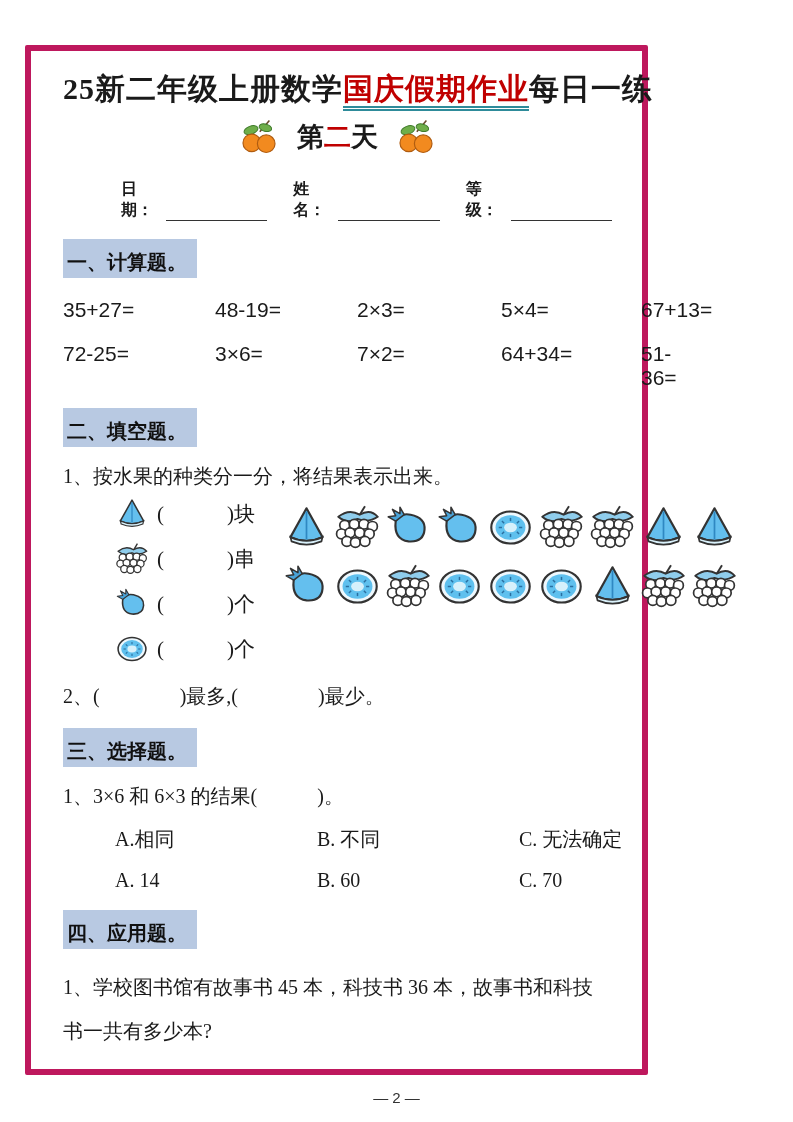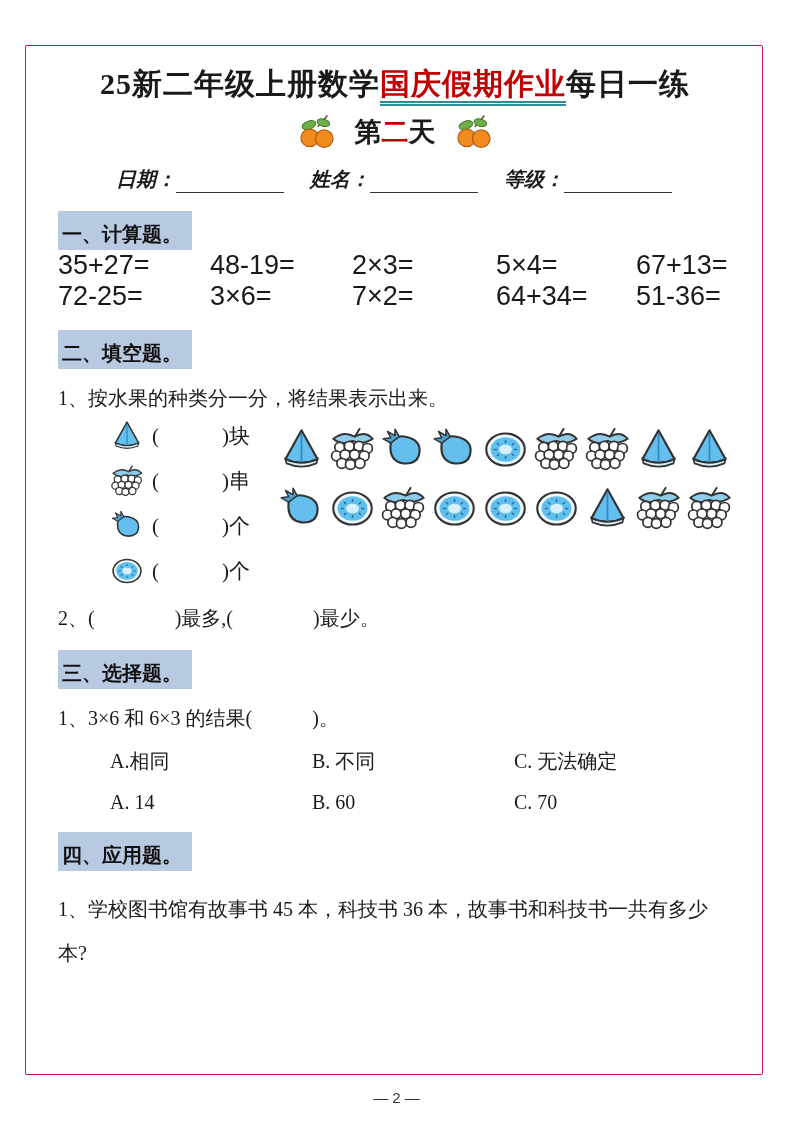--- a/index.html
+++ b/index.html
@@ -1,51 +1,51 @@
 <!DOCTYPE html>
 <html><head>
 <meta charset="utf-8">
 <style>
   html,body{margin:0;padding:0;background:#ffffff;}
   .page{
     position:relative;width:793px;height:1122px;background:#ffffff;
     font-family:"Liberation Serif",serif;color:#1a1a1a;overflow:hidden;
   }
   .frame{
-    position:absolute;left:25px;top:45px;width:738px;height:1030px;
-    border:1px solid #be185d;border-radius:2px;box-sizing:border-box;
+    position:absolute;left:25px;top:45px;width:623px;height:1030px;
+    border:6px solid #be185d;border-radius:2px;box-sizing:border-box;
     padding:14px 30px 0 32px;
   }
   
   .title{
     text-align:center;font-size:30px;font-weight:bold;letter-spacing:1px;
     margin-top:4px;white-space:nowrap;
   }
   .title .hl{
     color:#c00000;border-bottom:5px double #2e8b9a;padding-bottom:1px;
   }
   .subtitle{
     text-align:center;font-size:27px;font-weight:bold;margin-top:8px;
     display:flex;align-items:center;justify-content:center;gap:18px;
   }
   .subtitle .day{color:#c00000;}
   .subtitle svg{vertical-align:middle;}
   
-  .fields{display:flex;gap:26px;margin-top:16px;padding-left:58px;font-size:20px;font-style:italic;}
+  .fields{display:flex;gap:26px;margin-top:24px;padding-left:58px;font-size:16px;}
   .field{display:flex;align-items:flex-end;}
   .field-label{font-weight:bold;}
   .field-line{display:inline-block;width:108px;border-bottom:1.5px solid #333;height:22px;}
   
   .heading{
     display:inline-block;background:#b8c9e2;color:#111;
     font-size:20px;font-weight:bold;padding:11px 10px 3px 4px;line-height:1.25;
   }
   .sec{margin-top:18px;}
   
-  .calc-row{display:flex;font-family:"Liberation Sans",sans-serif;font-size:27px;}
+  .calc-row{display:flex;margin-top:20px;font-family:"Liberation Sans",sans-serif;font-size:21px;}
   .calc-cell{flex:1;}
   .calc-cell:nth-child(1){flex:0 0 152px;}
   .calc-cell:nth-child(2){flex:0 0 142px;}
   .calc-cell:nth-child(3){flex:0 0 144px;}
   .calc-cell:nth-child(4){flex:0 0 140px;}
   
   .qtext{font-size:20px;margin-top:16px;}
   .fruit-area{display:flex;margin-top:6px;}
   .legend{display:flex;flex-direction:column;gap:9px;padding-left:52px;width:168px;flex:0 0 168px;}
   .legend-row{display:flex;align-items:center;gap:8px;font-size:21px;height:36px;}

